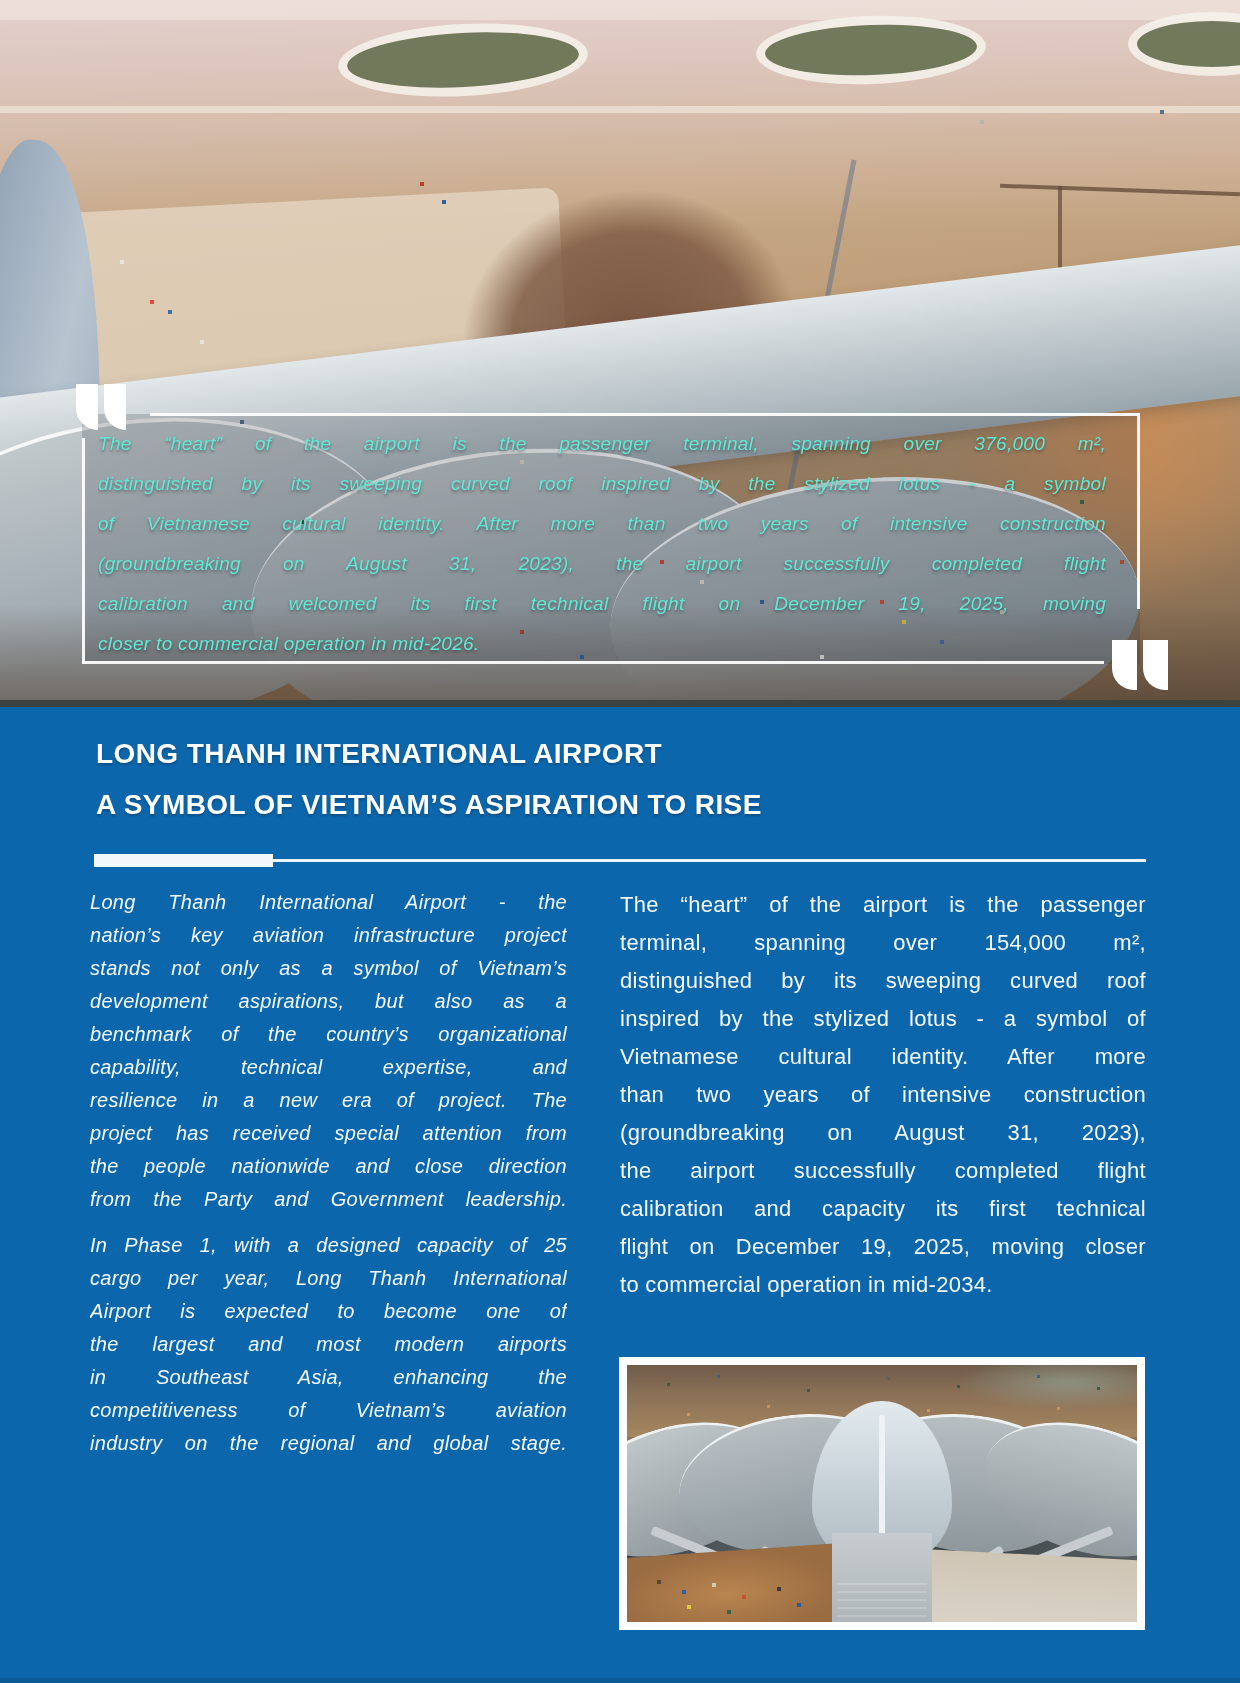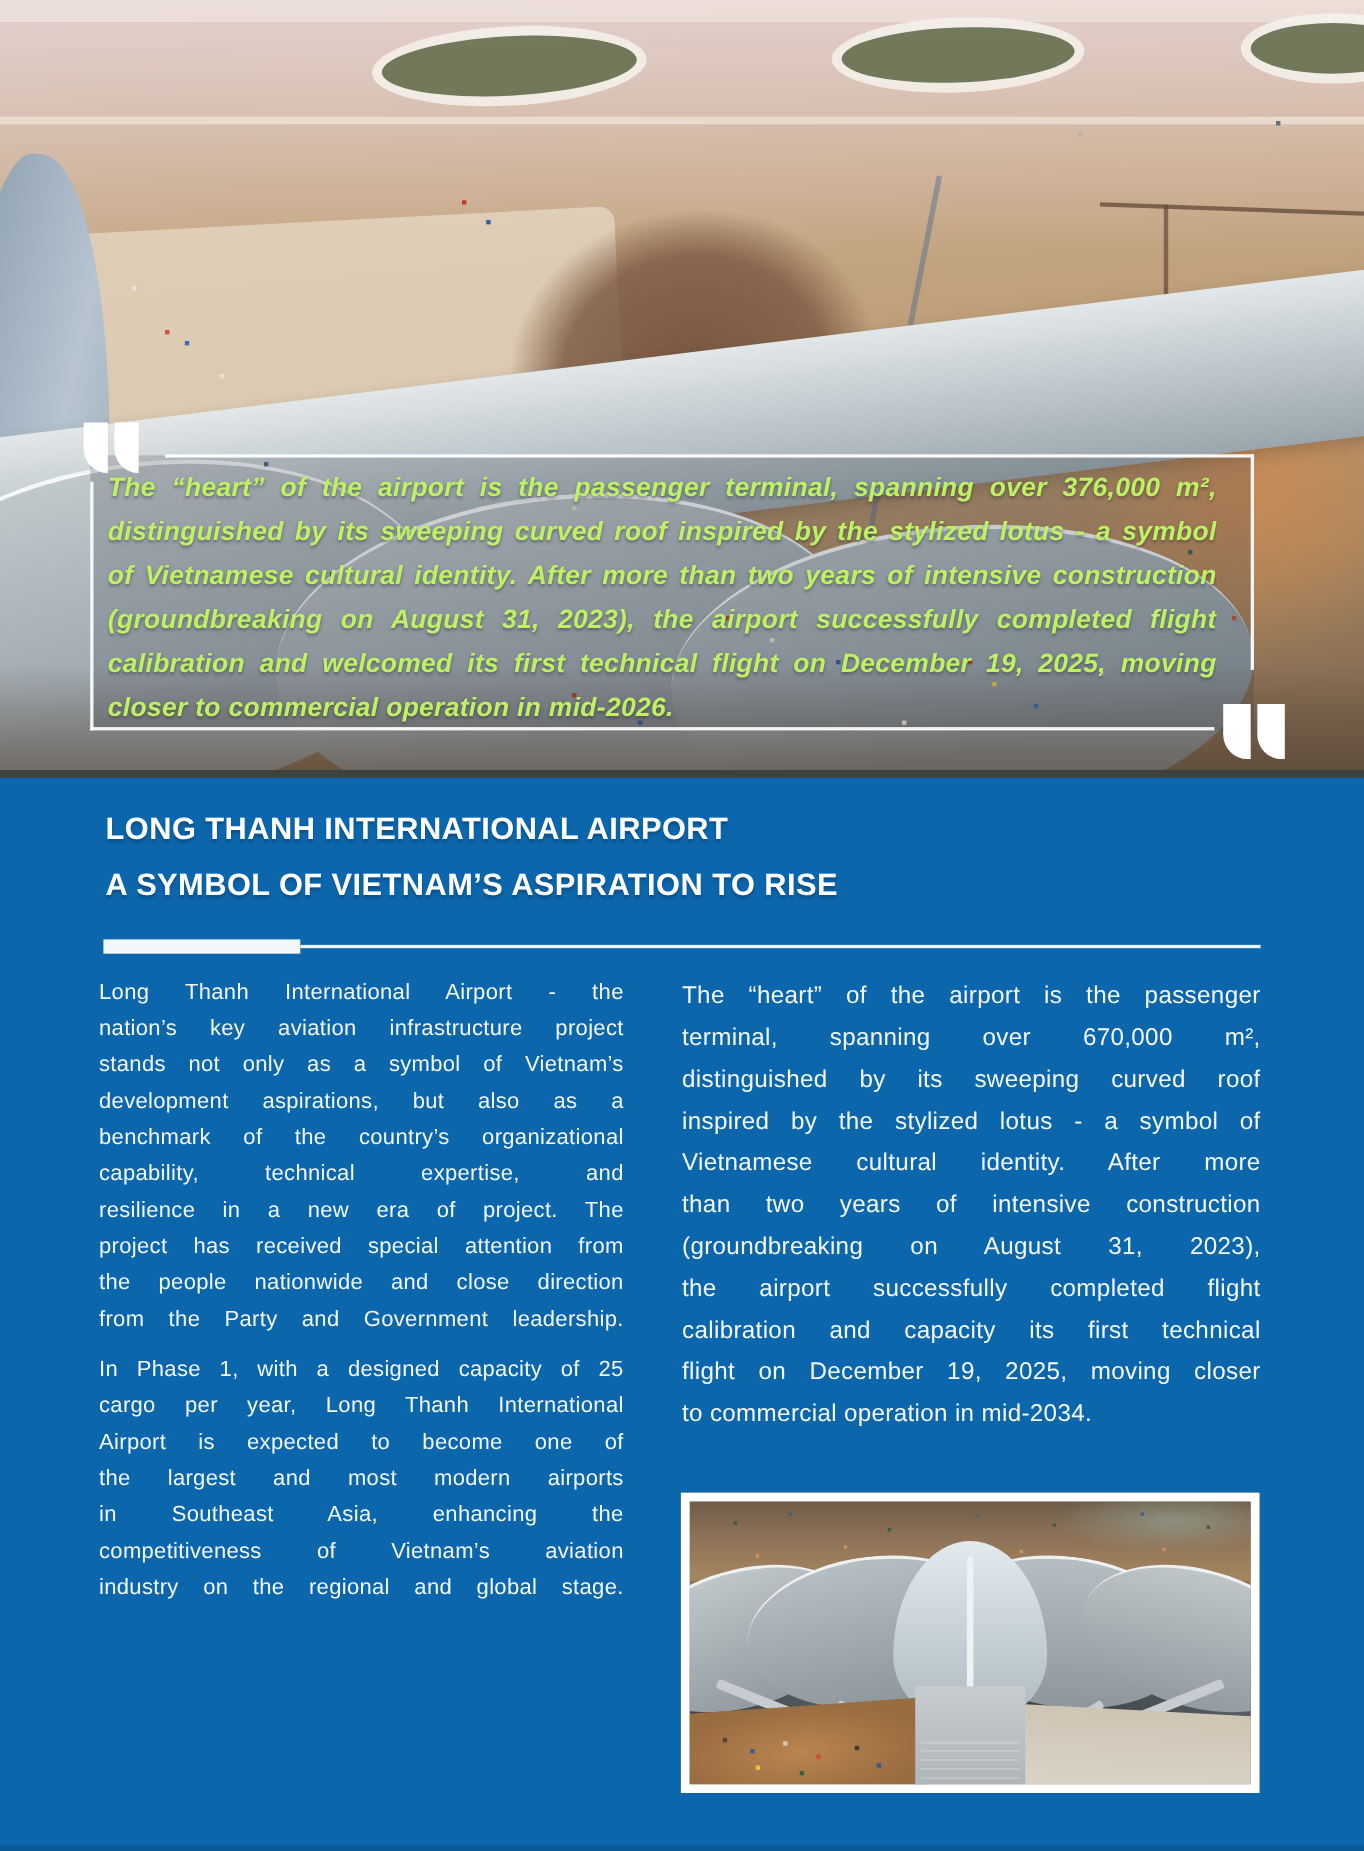--- a/index.html
+++ b/index.html
@@ -62,38 +62,38 @@
   .q-line-top{position:absolute;left:150px;top:413px;width:990px;height:3px;background:rgba(255,255,255,.93);}
   .q-line-right{position:absolute;left:1137px;top:413px;width:3px;height:196px;background:rgba(255,255,255,.93);}
   .q-line-bottom{position:absolute;left:82px;top:661px;width:1022px;height:3px;background:rgba(255,255,255,.93);}
   .q-line-left{position:absolute;left:82px;top:438px;width:3px;height:226px;background:rgba(255,255,255,.93);}
   .q-mark{position:absolute;display:flex;gap:6px;}
   .q-mark span{display:block;background:#fff;border-radius:0 0 0 22px;}
   .q-open{left:76px;top:384px;}
   .q-open span{width:22px;height:46px;}
   .q-close{left:1112px;top:640px;}
   .q-close span{width:25px;height:50px;}
-  .q-text{position:absolute;left:98px;top:424px;width:1008px;color:#bef264;
-    font-size:24px;font-weight:bold;font-style:italic;letter-spacing:.3px;
+  .q-text{position:absolute;left:98px;top:424px;width:1008px;color:#5eead4;
+    font-size:19px;font-weight:normal;font-style:italic;letter-spacing:.3px;
     text-shadow:0 2px 3px rgba(35,38,48,.5);}
   .q-text .tline{height:40px;line-height:40px;}
   
   .band{position:absolute;left:0;top:700px;width:100%;height:7px;background:#3c423e;}
   
   .title{position:absolute;left:96px;top:728px;color:#fff;font-weight:bold;
     font-size:28px;letter-spacing:.4px;line-height:51px;
     text-shadow:0 2px 2px rgba(20,40,70,.35);}
   .rule-block{position:absolute;left:94px;top:854px;width:179px;height:13px;background:#f2f7fa;}
   .rule-line{position:absolute;left:273px;top:859px;width:873px;height:3px;background:rgba(248,252,255,.95);}
   .col{position:absolute;color:#f4f9fd;}
   .col .tline{text-align:justify;}
   .tline{text-align:justify;text-align-last:justify;-moz-text-align-last:justify;overflow:hidden;white-space:nowrap;}
   .tline.tlast{text-align-last:left;-moz-text-align-last:left;}
   .col-left{left:90px;top:886px;width:477px;font-size:20px;letter-spacing:.3px;}
-  .col-left .tline{height:33px;line-height:33px;}
+  .col-left .tline{height:33px;line-height:33px;font-style:italic;}
   .col-left .para + .para{margin-top:13px;}
   .col-right{left:620px;top:886px;width:526px;font-size:22px;letter-spacing:.3px;}
   .col-right .tline{height:38px;line-height:38px;}
   
   .tphoto{position:absolute;left:619px;top:1357px;width:510px;height:257px;
     border:8px solid #ffffff;overflow:hidden;background:#8d7257;}
   .tphoto .shape{position:absolute;}
   .tp-ground{left:0;top:0;width:100%;height:72px;
     background:linear-gradient(180deg,#6f5c49 0%,#8d7257 45%,#a5twenty 0);background:linear-gradient(180deg,#6f5c49 0%,#8d7257 45%,#a5875f 100%);}
   .tp-haze{left:330px;top:-10px;width:220px;height:55px;
@@ -216,21 +216,21 @@
         <div class="tline">the largest and most modern airports</div>
         <div class="tline">in Southeast Asia, enhancing the</div>
         <div class="tline">competitiveness of Vietnam’s aviation</div>
         <div class="tline">industry on the regional and global stage.</div>
       </div>
   </div>
 
   <div class="col col-right">
     <div class="para">
         <div class="tline">The “heart” of the airport is the passenger</div>
-        <div class="tline">terminal, spanning over 670,000 m²,</div>
+        <div class="tline">terminal, spanning over 154,000 m²,</div>
         <div class="tline">distinguished by its sweeping curved roof</div>
         <div class="tline">inspired by the stylized lotus - a symbol of</div>
         <div class="tline">Vietnamese cultural identity. After more</div>
         <div class="tline">than two years of intensive construction</div>
         <div class="tline">(groundbreaking on August 31, 2023),</div>
         <div class="tline">the airport successfully completed flight</div>
         <div class="tline">calibration and capacity its first technical</div>
         <div class="tline">flight on December 19, 2025, moving closer</div>
         <div class="tline tlast">to commercial operation in mid-2034.</div>
       </div>

